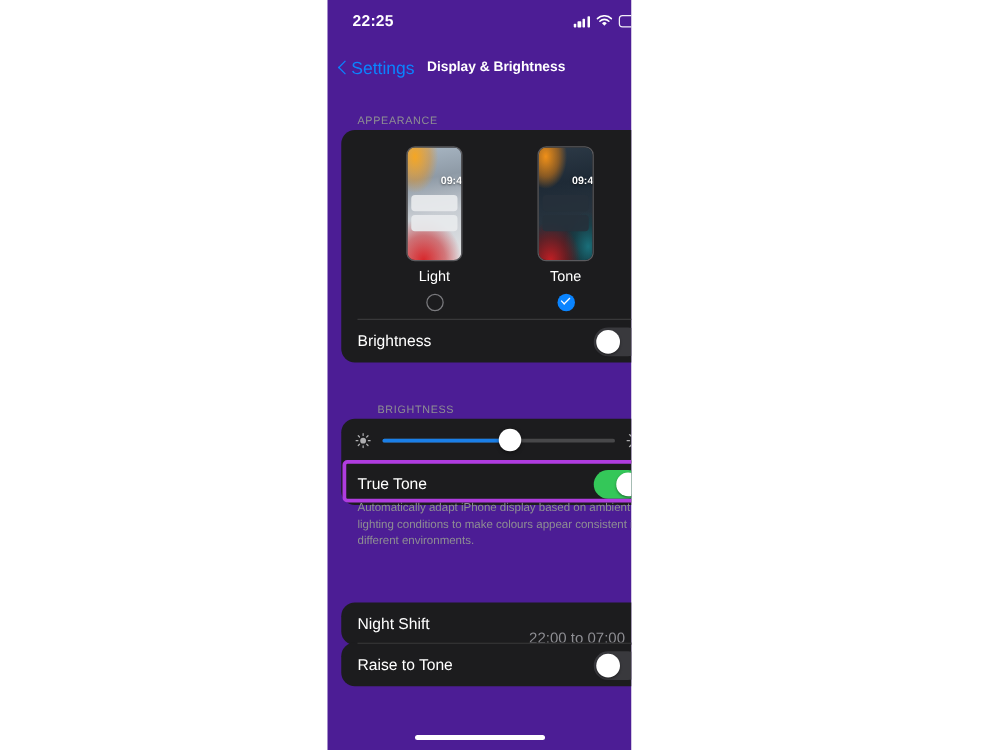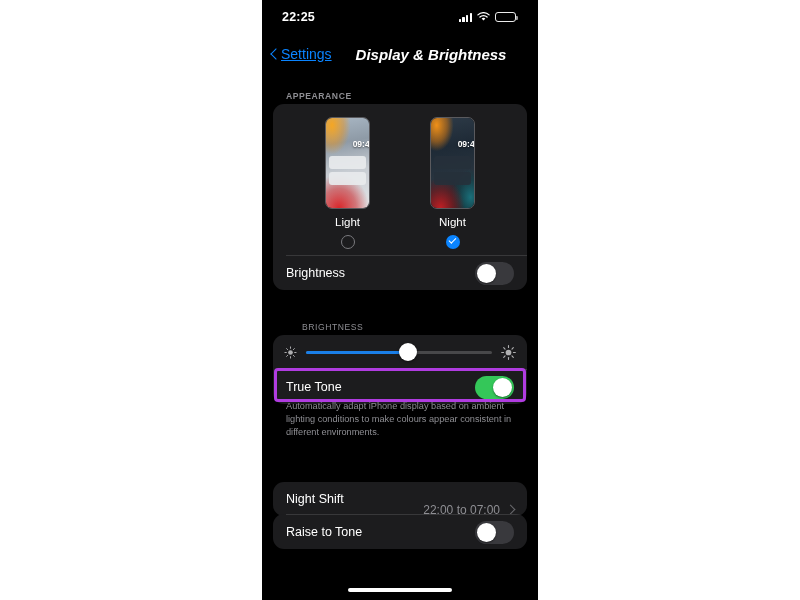--- a/index.html
+++ b/index.html
@@ -17,23 +17,23 @@
     width: 800px;
     height: 600px;
     background: #ffffff;
   }
 
   
   #phone {
     position: absolute;
     left: 262px;
     top: 0;
-    width: 276px;
+    width: 243px;
     height: 600px;
-    background: #000000;
+    background: #4c1d95;
     overflow: hidden;
   }
 
   
   .statusbar {
     position: absolute;
     top: 0; left: 0;
     width: 276px;
     height: 34px;
     display: flex;
@@ -104,41 +104,39 @@
     align-items: center;
     padding-left: 8px;
   }
   .back-link {
     display: flex;
     align-items: center;
     color: #0a84ff;
     font-size: 14px;
     gap: 3px;
     cursor: pointer;
-    text-decoration: underline;
   }
   .chevron-left {
     width: 8px; height: 13px;
     position: relative;
   }
   .chevron-left::before {
     content: "";
     position: absolute;
     left: 2px; top: 2.2px;
     width: 7px; height: 7px;
     border-left: 1.8px solid #0a84ff;
     border-bottom: 1.8px solid #0a84ff;
     transform: rotate(45deg);
   }
   .nav-title {
     color: #ffffff;
-    font-size: 15px;
+    font-size: 11px;
     font-weight: bold;
-    margin-left: 24px;
-    font-style: italic;
+    margin-left: 10px;
   }
 
   
   .section-header {
     position: absolute;
     left: 286px - 262px;
     color: #8e8e93;
     font-size: 8.6px;
     letter-spacing: 0.55px;
   }
@@ -400,21 +398,21 @@
     </div>
 
     <div class="navbar">
       <div class="back-link">
         <span class="chevron-left"></span>
         <span>Settings</span>
       </div>
       <div class="nav-title">Display &amp; Brightness</div>
     </div>
 
-    <div class="section-header" style="left:24px; top:91px;font-weight:bold;">APPEARANCE</div>
+    <div class="section-header" style="left:24px; top:91px;">APPEARANCE</div>
 
     <div class="card" style="top:104px;">
       <div class="appearance-body">
         <div class="previews">
 
           <div class="preview-col">
             <div class="phone-thumb">
               <div class="thumb-wall wall-light"></div>
               <div class="thumb-time">09:41</div>
               <div class="thumb-card card-light" style="top:38px;"></div>
@@ -424,21 +422,21 @@
             <div class="radio"></div>
           </div>
 
           <div class="preview-col">
             <div class="phone-thumb">
               <div class="thumb-wall wall-dark"></div>
               <div class="thumb-time">09:41</div>
               <div class="thumb-card card-dark" style="top:38px;"></div>
               <div class="thumb-card card-dark" style="top:54px;"></div>
             </div>
-            <div class="mode-label">Night</div>
+            <div class="mode-label">Tone</div>
             <div class="radio checked"></div>
           </div>
 
         </div>
       </div>
       <div class="divider"></div>
       <div class="row">
         <span class="row-label">Brightness</span>
         <span class="toggle">
           <span class="knob"></span>

